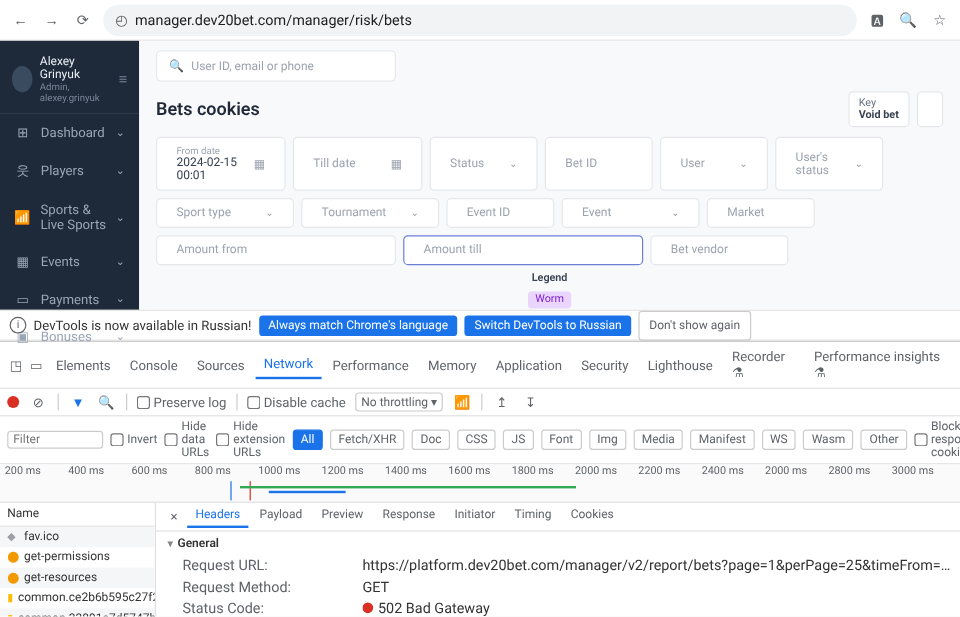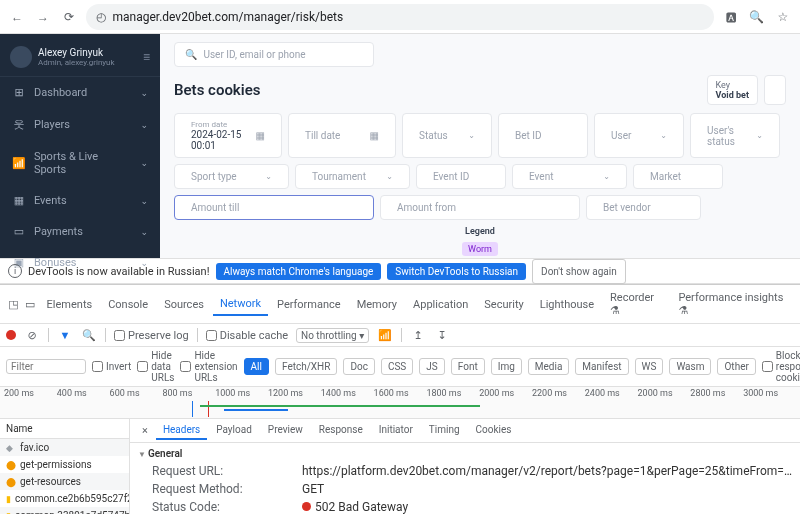--- a/index.html
+++ b/index.html
@@ -4,21 +4,21 @@
 <style>
 * { margin: 0; padding: 0; box-sizing: border-box; font-family: -apple-system, BlinkMacSystemFont, "Segoe UI", Roboto, sans-serif; }
 body { background: #f5f5f5; font-size: 12px; color: #333; overflow: hidden; width: 800px; height: 514px; }
 
 .browser-bar { height: 34px; background: #fff; border-bottom: 1px solid #e0e0e0; display: flex; align-items: center; padding: 0 8px; gap: 8px; }
 .nav-btn { width: 18px; height: 18px; display: flex; align-items: center; justify-content: center; color: #5f6368; cursor: pointer; border-radius: 50%; }
 .url-bar { flex: 1; height: 26px; background: #f1f3f4; border-radius: 13px; display: flex; align-items: center; padding: 0 10px; gap: 6px; color: #5f6368; font-size: 12px; }
 .url-text { color: #202124; }
 
 .app { display: flex; height: 224px; }
-.sidebar { width: 160px; background: #1e2a3a; color: #9aa5b5; padding-top: 4px; }
+.sidebar { width: 116px; background: #1e2a3a; color: #9aa5b5; padding-top: 4px; }
 .user-box { padding: 8px 10px; display: flex; align-items: center; gap: 6px; border-bottom: 1px solid #2a3748; }
 .avatar { width: 22px; height: 22px; border-radius: 50%; background: #3a4a5f; }
 .user-name { font-size: 10px; color: #e8eef5; }
 .user-role { font-size: 8px; color: #7a8699; }
 .burger { margin-left: auto; color: #7a8699; }
 .nav-item { display: flex; align-items: center; gap: 8px; padding: 9px 12px; font-size: 11px; cursor: pointer; }
 .nav-icon { width: 14px; display: inline-flex; justify-content: center; }
 .nav-chev { margin-left: auto; font-size: 9px; }
 
 .main { flex: 1; background: #f8f9fb; overflow: hidden; }
@@ -226,25 +226,25 @@
           </div>
         <div class="filter w3">
             <span>Event</span>
             <span class="dd">⌄</span>
           </div>
         <div class="filter w2">
             <span>Market</span>
           </div>
       </div>
       <div class="filters">
+        <div class="filter w4">
+            <span>Amount from</span>
+          </div>
         <div class="filter w4 amount-active">
             <span>Amount till</span>
-          </div>
-        <div class="filter w4">
-            <span>Amount from</span>
           </div>
         <div class="filter w3">
             <span>Bet vendor</span>
           </div>
       </div>
 
       <div class="legend">
         <span class="legend-label">Legend</span>
         <span class="tag tag-warn">Worm</span>
         <span class="tag tag-vip">VIP</span>

